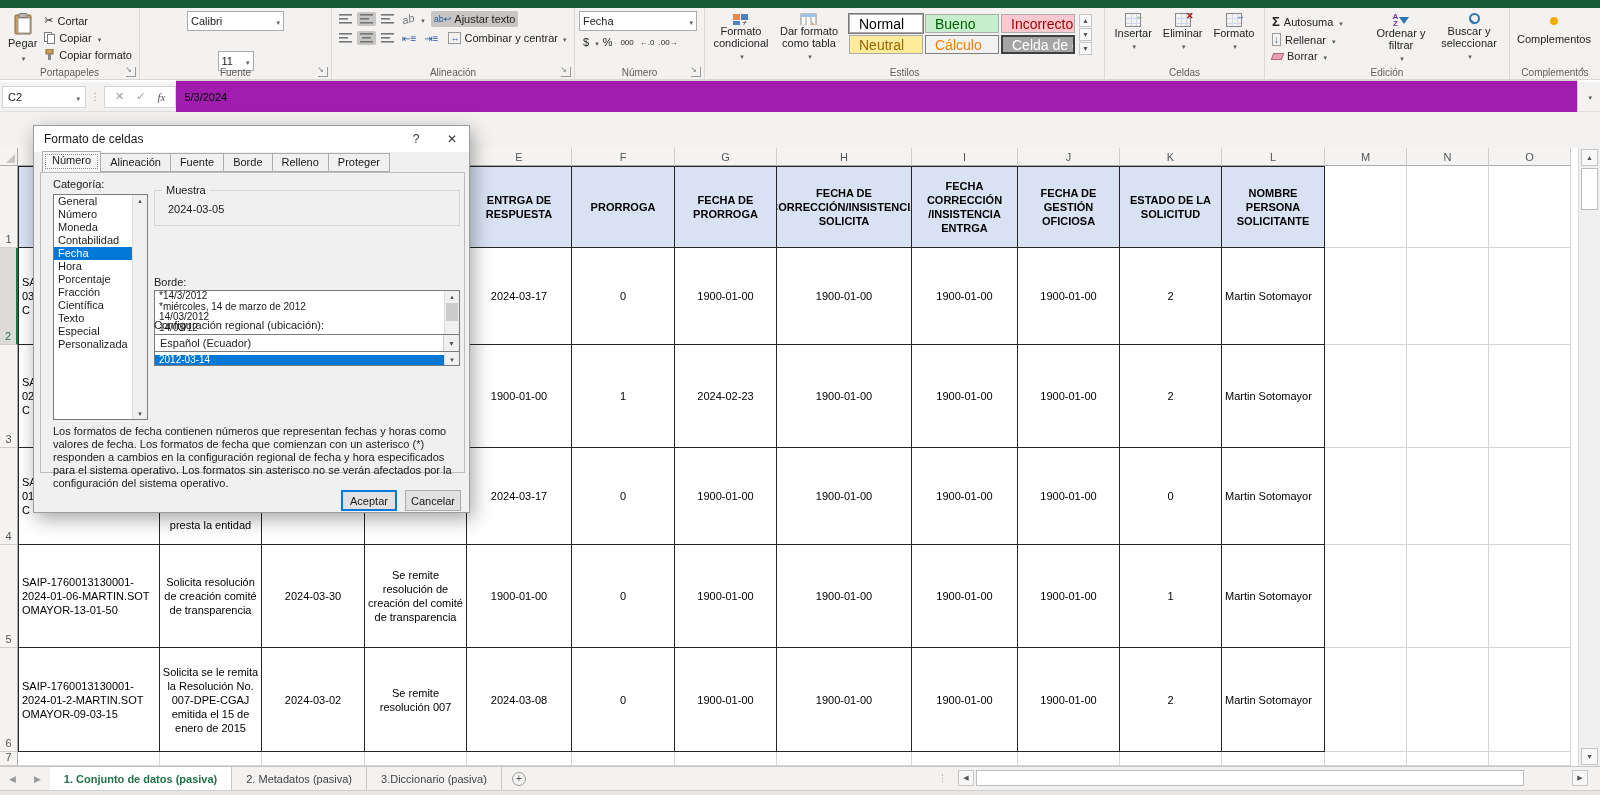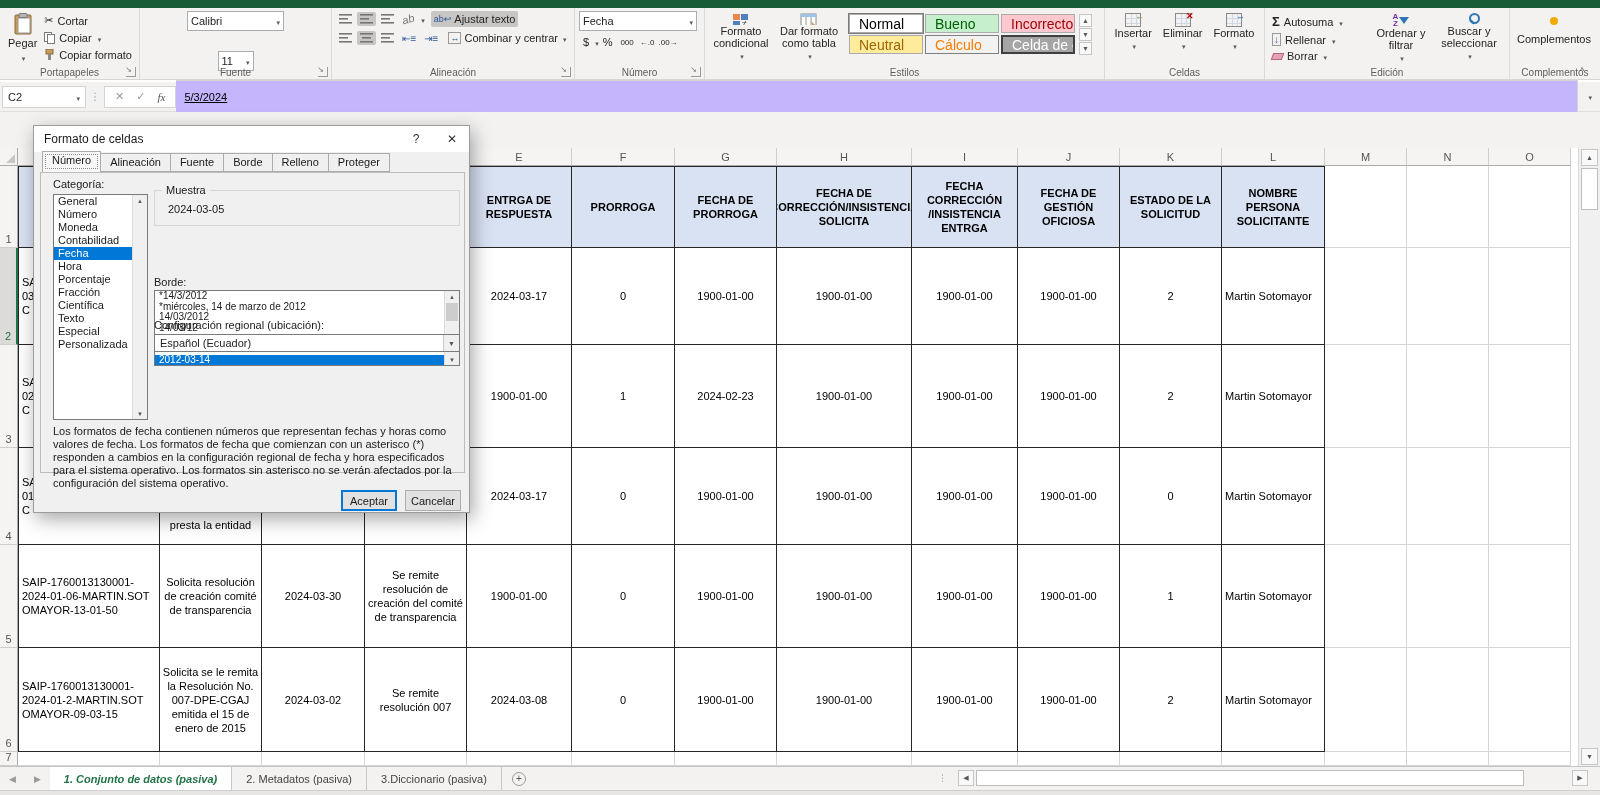--- a/index.html
+++ b/index.html
@@ -112,22 +112,22 @@
   #ribbon-collapse { top:66px; left:1580px; color:#5a5a5a; font-size:9px; }
 
   
   #formula-row { top:82px; left:0; width:1600px; height:30px; background:#F3F2F1;
     display:flex; align-items:center; border-bottom:1px solid #E1DFDD; }
   #name-box { width:84px; height:22px; background:#fff; border:1px solid #D6D4D2; margin-left:2px;
     display:flex; align-items:center; justify-content:space-between; padding:0 5px; }
   #fbar-grip { color:#9a9a9a; padding:0 4px; font-size:10px; }
   #fx-box { height:22px; background:#fff; border:1px solid #D6D4D2; display:flex; align-items:center; gap:12px; padding:0 10px; color:#9a9a9a; }
   #fx-box .fx { font-style:italic; font-family:"Liberation Serif", serif; color:#555; }
-  #formula-field { flex:1; height:34px; background:#c4b5fd; border:1px solid #D6D4D2; border-left:none;
-    display:flex; align-items:center; padding:0 8px; color:#000;text-decoration:underline; }
+  #formula-field { flex:1; height:34px; background:#a21caf; border:1px solid #D6D4D2; border-left:none;
+    display:flex; align-items:center; padding:0 8px; color:#000; }
   #fbar-expand { color:#7a7a7a; padding:0 8px; font-size:9px; }
 
   
   #band { top:112px; left:0; width:1600px; height:36px; background:#F3F2F1; }
 
   
   #grid { top:148px; left:0; width:1571px; display:grid;
     grid-template-columns:18px 142px 102px 103px 102px 105px 103px 102px 135px 106px 102px 102px 103px 82px 82px 82px;
     grid-template-rows:18px 82px 97px 103px 97px 103px 104px 14px;
     background:#fff; }
@@ -156,21 +156,21 @@
   #vscroll { top:148px; left:1578px; width:22px; height:618px; background:#F0F0F0; border-left:1px solid #D9D9D9; }
   .varrow { position:absolute; left:2px; width:17px; height:17px; background:#F8F8F8; border:1px solid #C8C6C4;
     display:flex; align-items:center; justify-content:center; font-size:7px; color:#555; }
   #vthumb { position:absolute; left:2px; top:20px; width:17px; height:42px; background:#fff; border:1px solid #BDBDBD; }
 
   
   #tabbar { top:766px; left:0; width:1600px; height:24px; background:#F3F2F1;
     border-top:1px solid #C6C4C2; display:flex; align-items:stretch; }
   .navarr { display:flex; align-items:center; padding:0 9px; color:#9a9a9a; font-size:9px; }
   .sheettab { display:flex; align-items:center; padding:0 14px; color:#444; border-right:1px solid #C9C7C5; }
-  .sheettab.active { background:#fff; color:#217346; font-weight:bold; border-right:1px solid #C9C7C5;font-style:italic; }
+  .sheettab.active { background:#fff; color:#217346; font-weight:bold; border-right:1px solid #C9C7C5; }
   #add-sheet { display:flex; align-items:center; padding:0 10px; }
   #add-sheet span { width:14px; height:14px; border:1px solid #9a9a9a; border-radius:50%;
     display:flex; align-items:center; justify-content:center; font-size:10px; color:#555; }
   #hscroll { position:absolute; left:958px; top:3px; display:flex; align-items:center; gap:2px; }
   .harrow { width:16px; height:16px; background:#F8F8F8; border:1px solid #C8C6C4; display:flex;
     align-items:center; justify-content:center; font-size:7px; color:#555; }
   #htrack { width:548px; height:16px; background:#fff; border:1px solid #BDBDBD; }
   #hgrip { position:absolute; left:938px; top:6px; color:#9a9a9a; font-size:9px; }
   #hright-end { position:absolute; left:1572px; top:3px; }
   #status-strip { top:790px; left:0; width:1600px; height:5px; background:#E8E6E4; border-top:1px solid #D1CFCD; }

